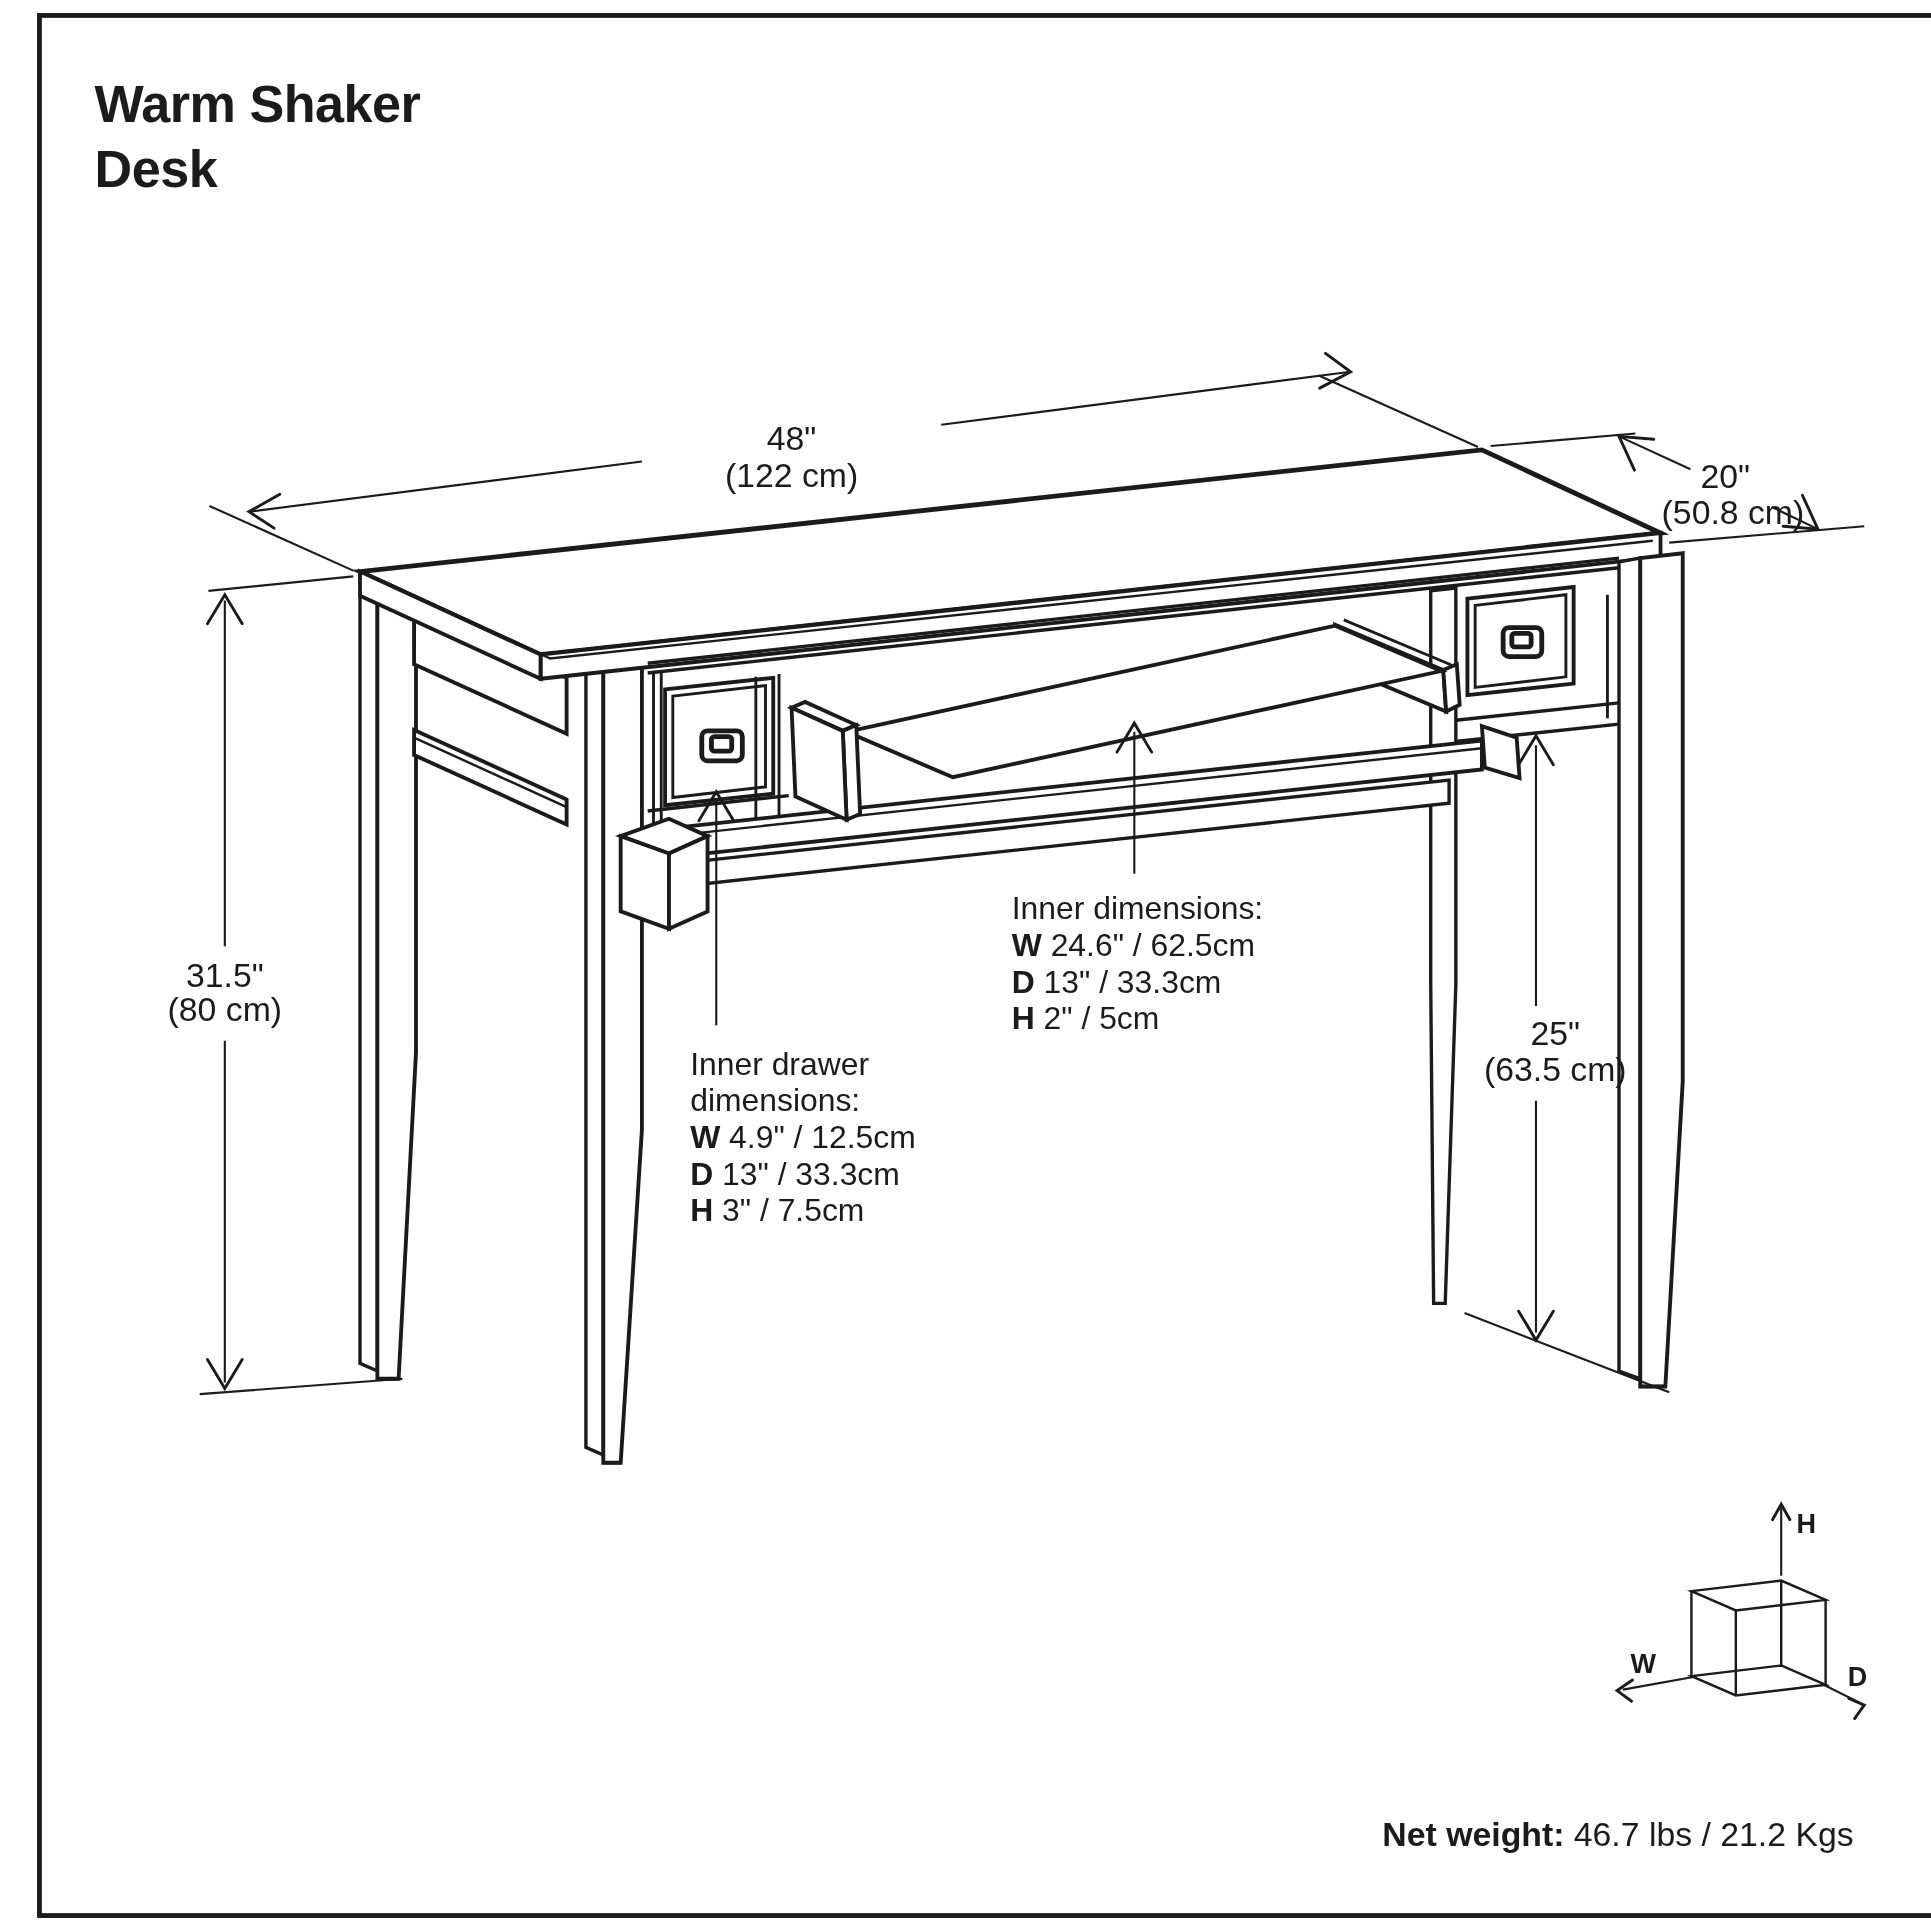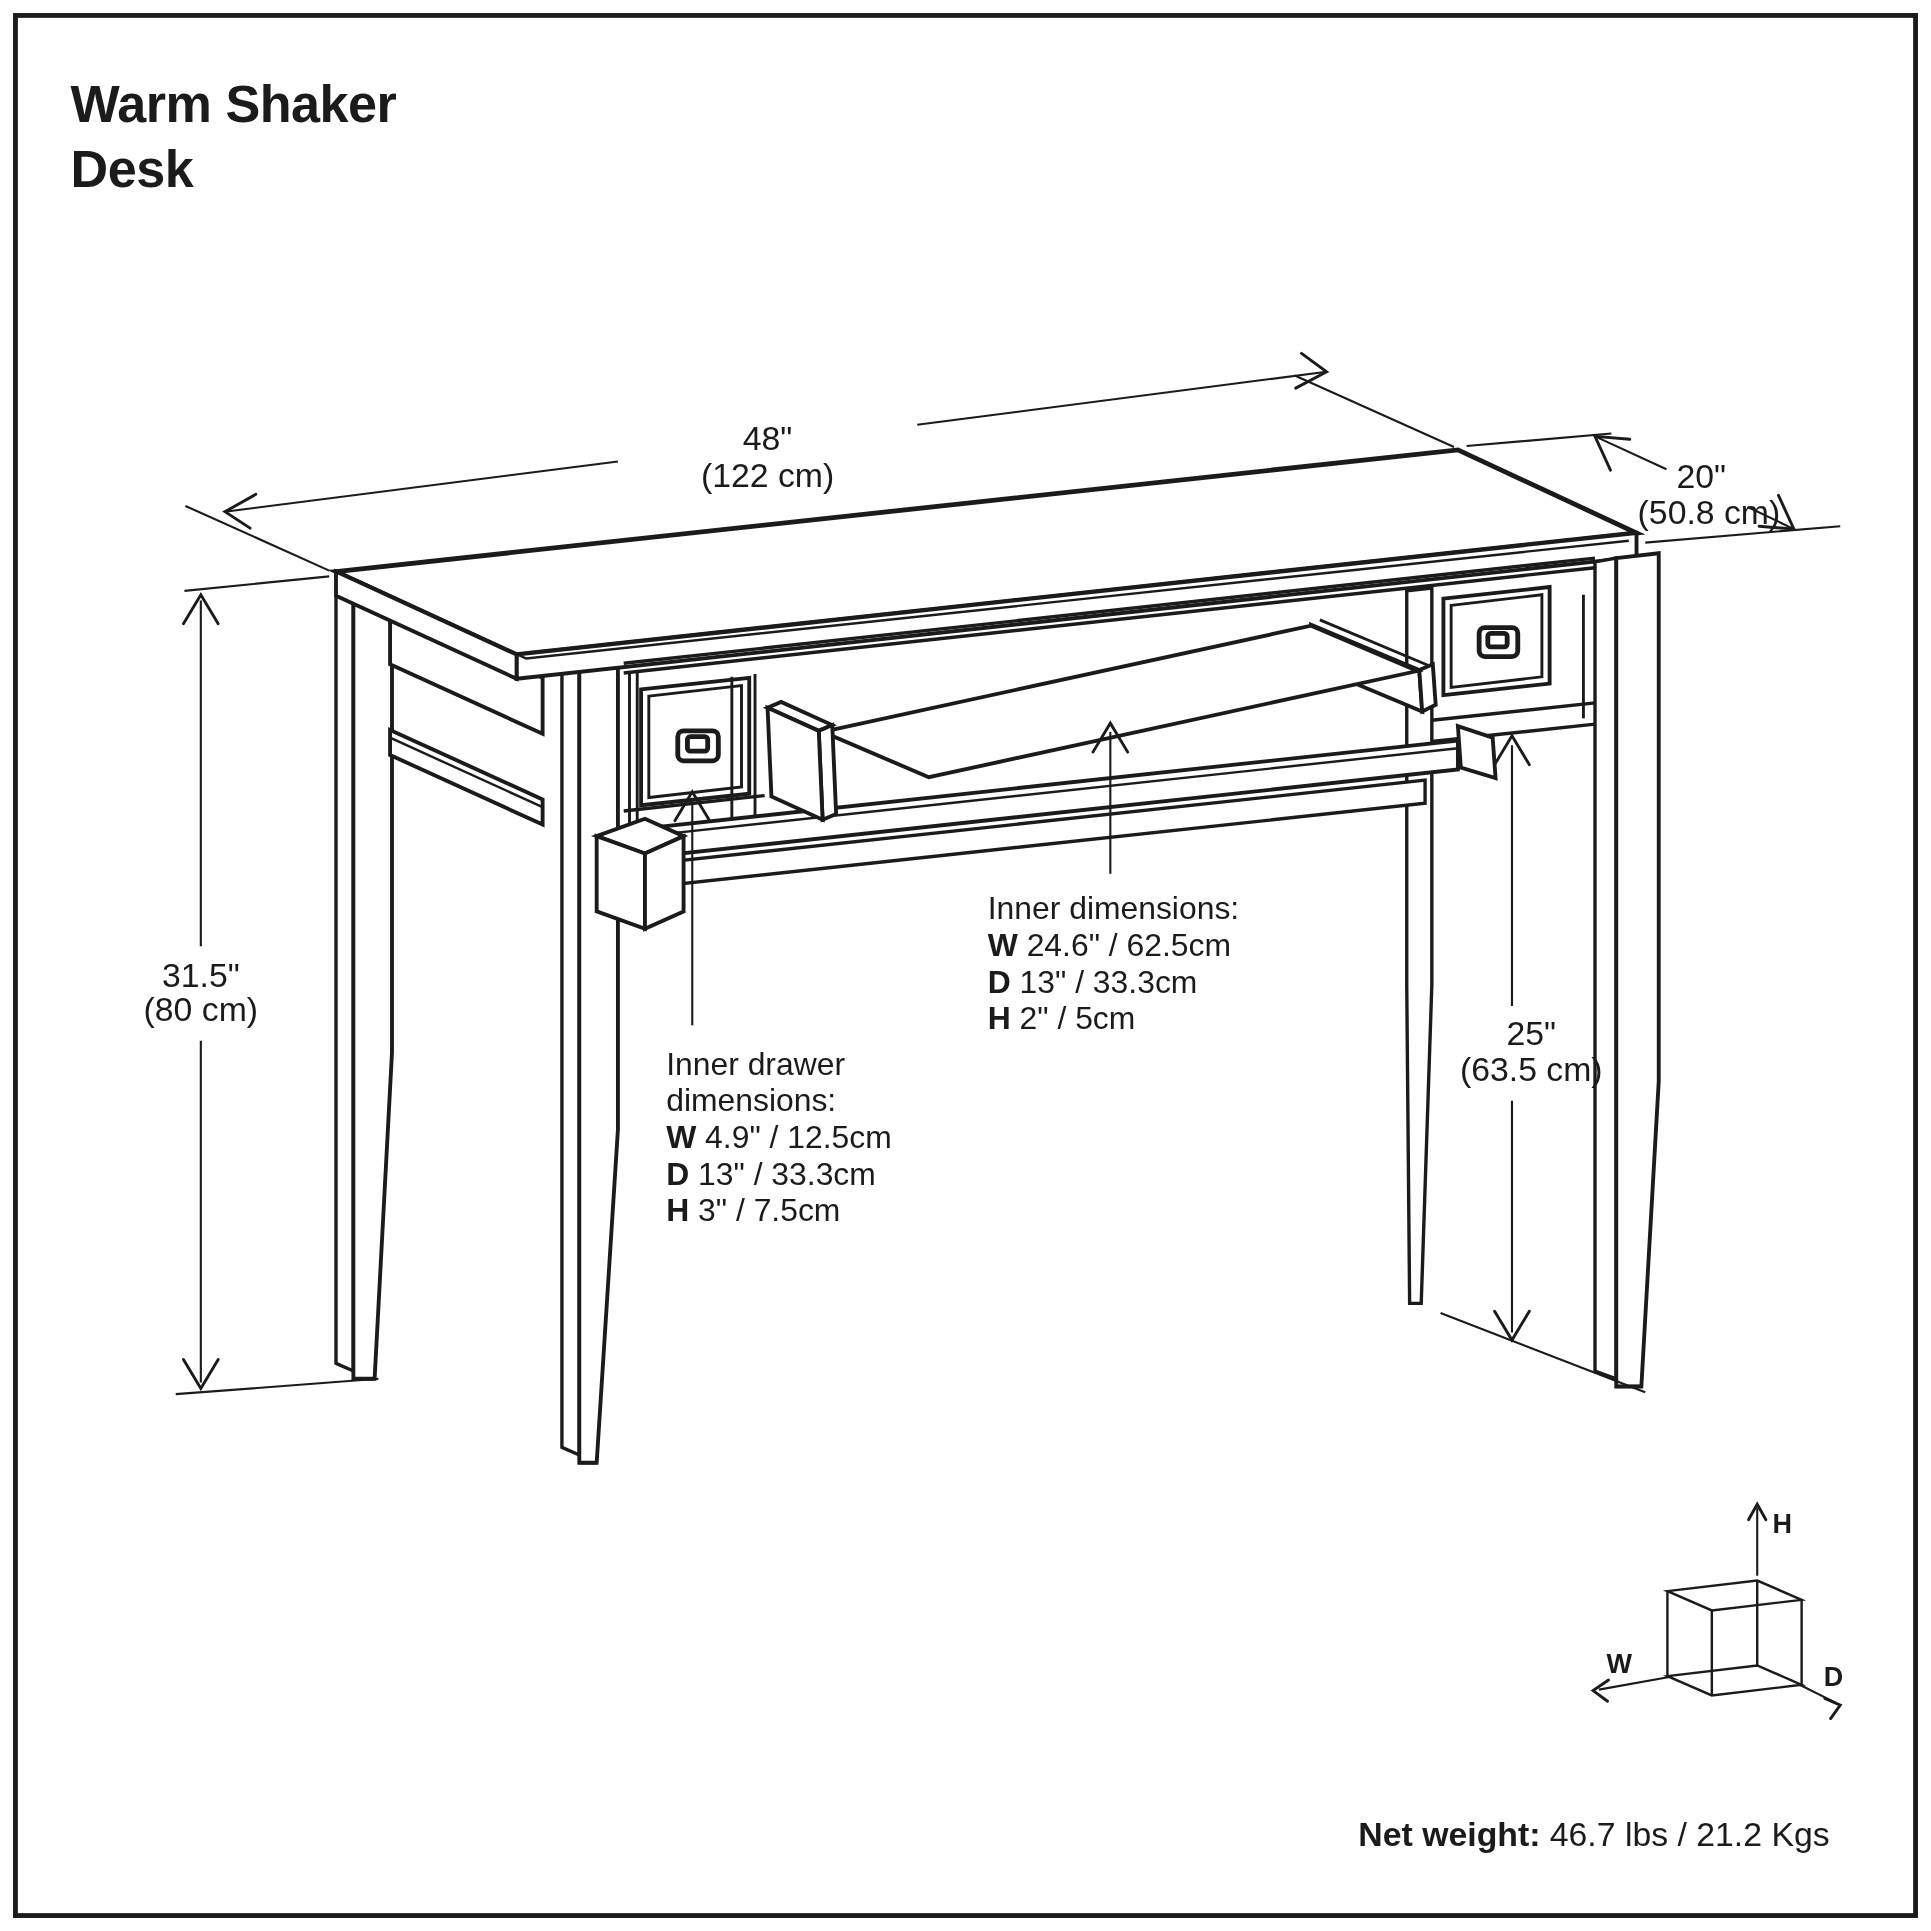--- a/index.html
+++ b/index.html
@@ -1,16 +1,16 @@
 <!DOCTYPE html>
 <html><head>
 <meta charset="utf-8">
 <style>
   html,body{margin:0;padding:0;background:#fff;}
-  #page{position:relative;width:1892px;height:1931px;background:#ffffff;font-family:"Liberation Sans",sans-serif;}
+  #page{position:relative;width:1892px;height:1931px;background:#ffffff;font-family:"Liberation Sans",sans-serif;margin-left:24px;}
   svg{position:absolute;left:0;top:0;}
   .ink{stroke:#1b1b1b;fill:none;}
   .w5{stroke-width:5;} .w4{stroke-width:4;} .w35{stroke-width:3.5;} .w3{stroke-width:3;} .w25{stroke-width:2.5;}
   .fillw{fill:#ffffff;}
   .dim{stroke:#1b1b1b;stroke-width:2.2;fill:none;}
   .arr{stroke:#1b1b1b;stroke-width:3;fill:none;stroke-linecap:round;}
   text{fill:#1b1b1b;}
   .t-title{font-size:54px;font-weight:700;letter-spacing:-0.5px;}
   .t-dim{font-size:35px;}
   .t-ann{font-size:33px;}

